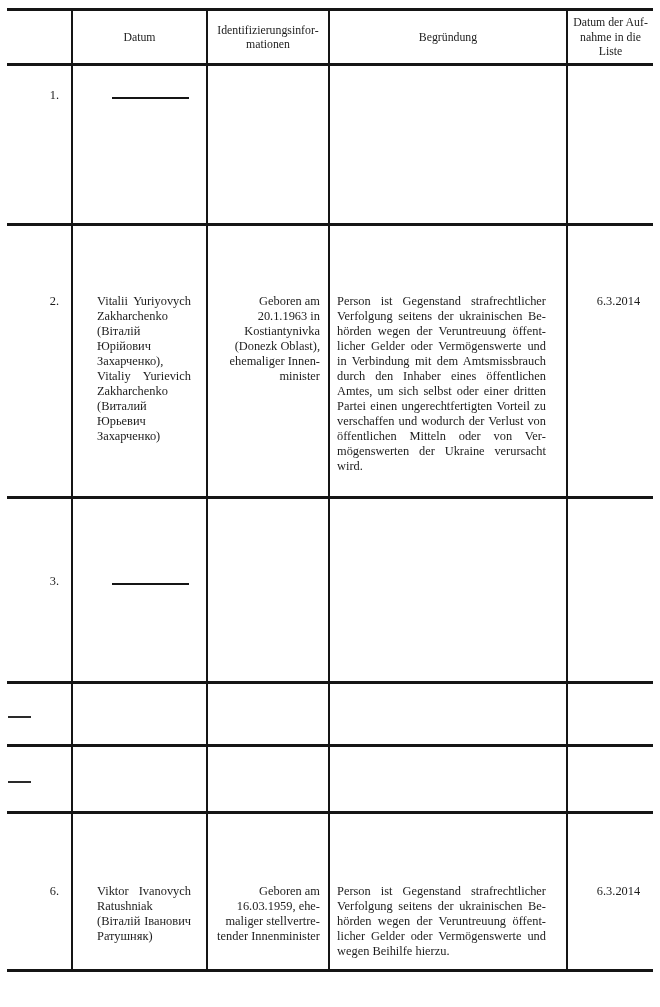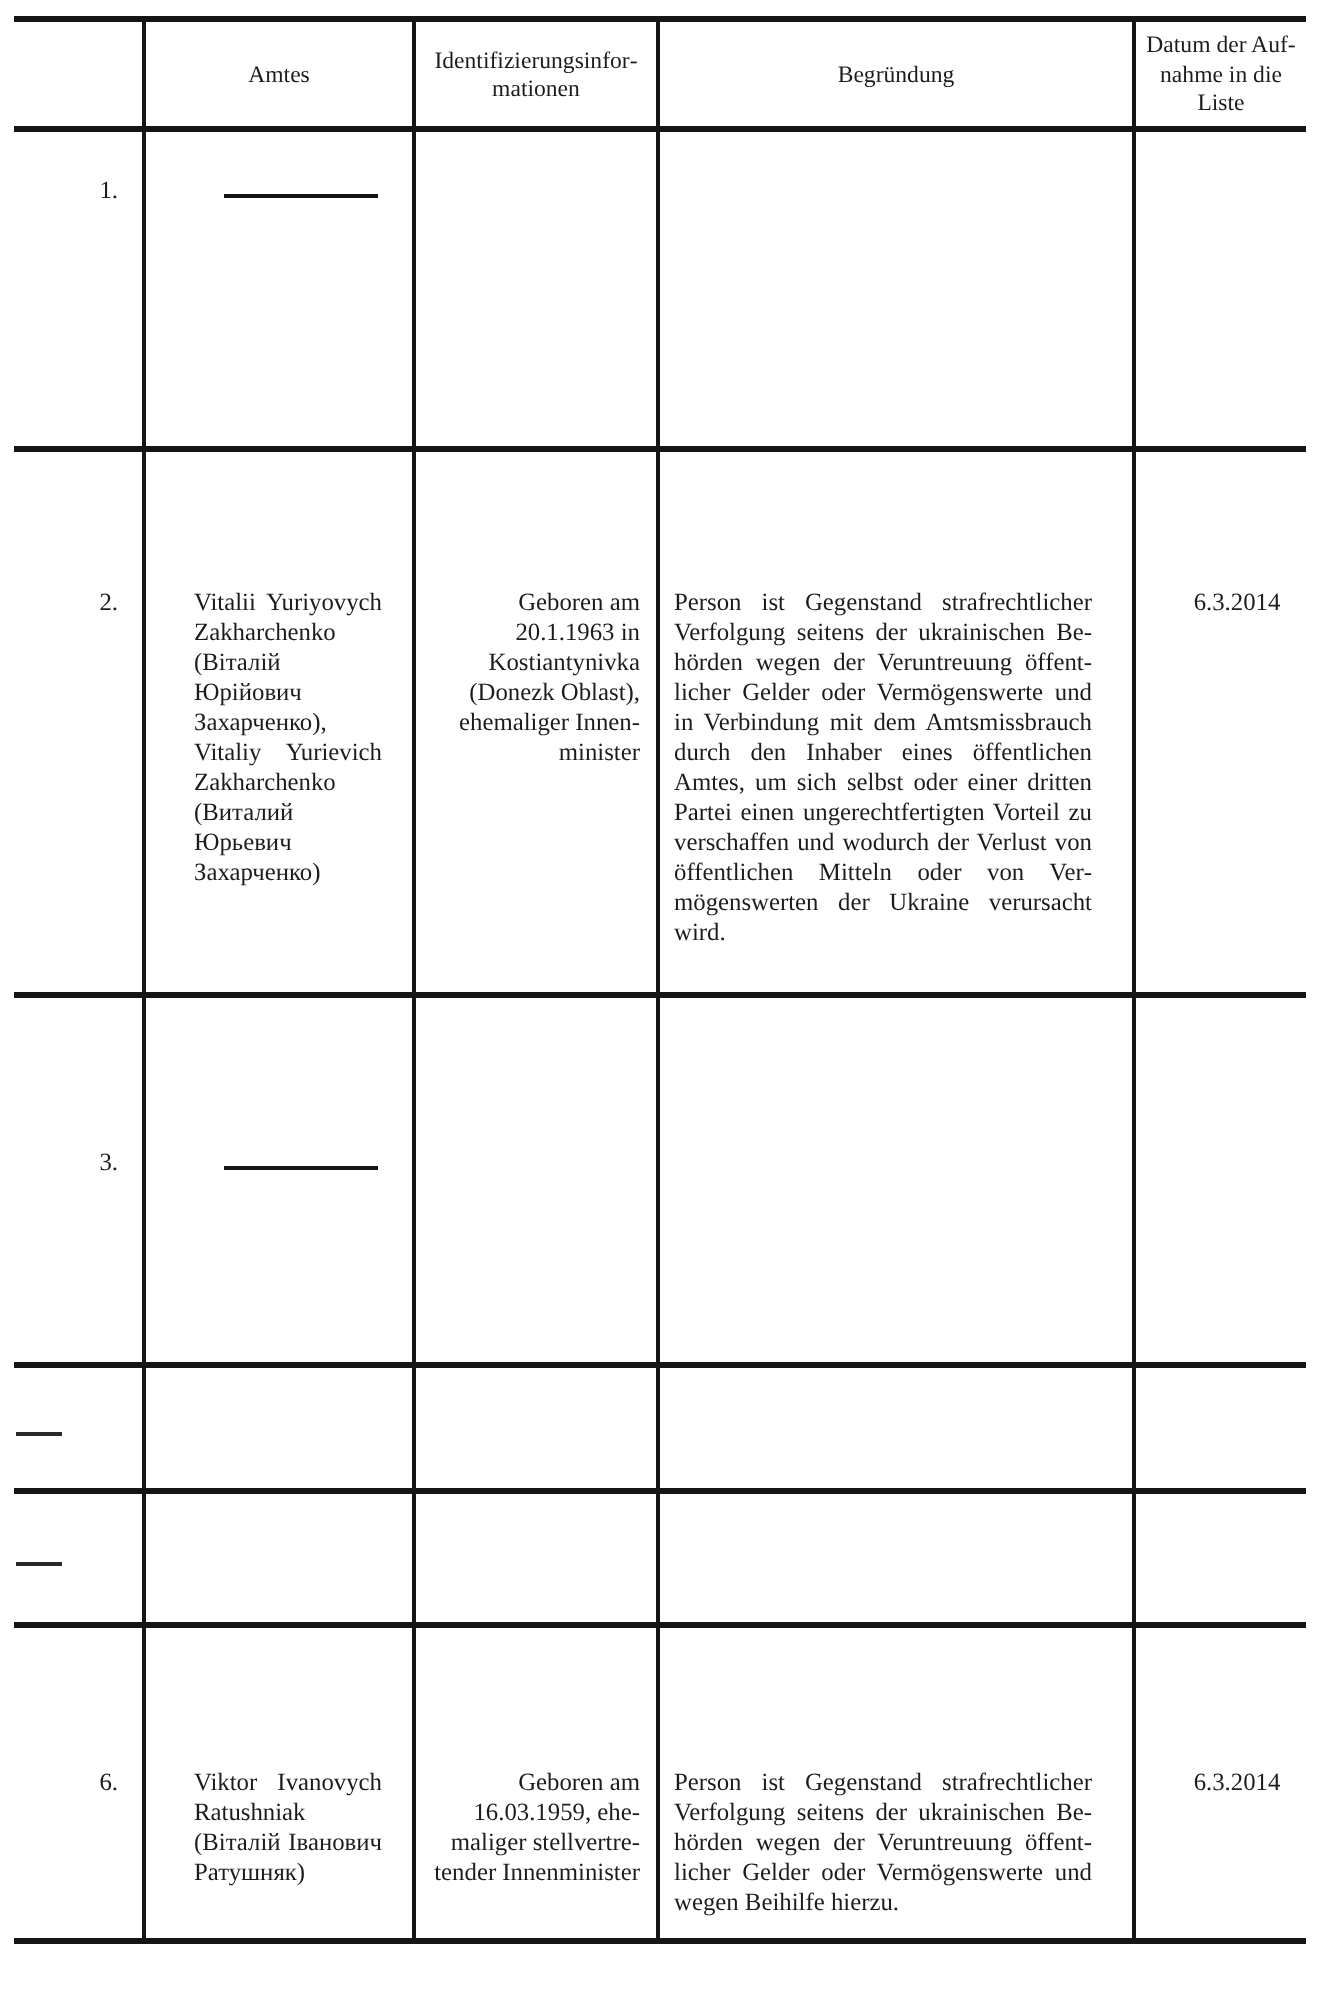--- a/index.html
+++ b/index.html
@@ -93,21 +93,21 @@
     <colgroup>
       <col style="width:65px">
       <col style="width:135px">
       <col style="width:122px">
       <col style="width:238px">
       <col style="width:86px">
     </colgroup>
     <thead>
       <tr>
         <th></th>
-        <th>Amtes</th>
+        <th>Datum</th>
         <th>Identifizierungsinfor­mationen</th>
         <th>Begründung</th>
         <th>Datum der Auf­nahme in die Liste</th>
       </tr>
     </thead>
     <tbody>
 
       <tr class="row-1">
         <td class="c-num">1.</td>
         <td class="c-name">

